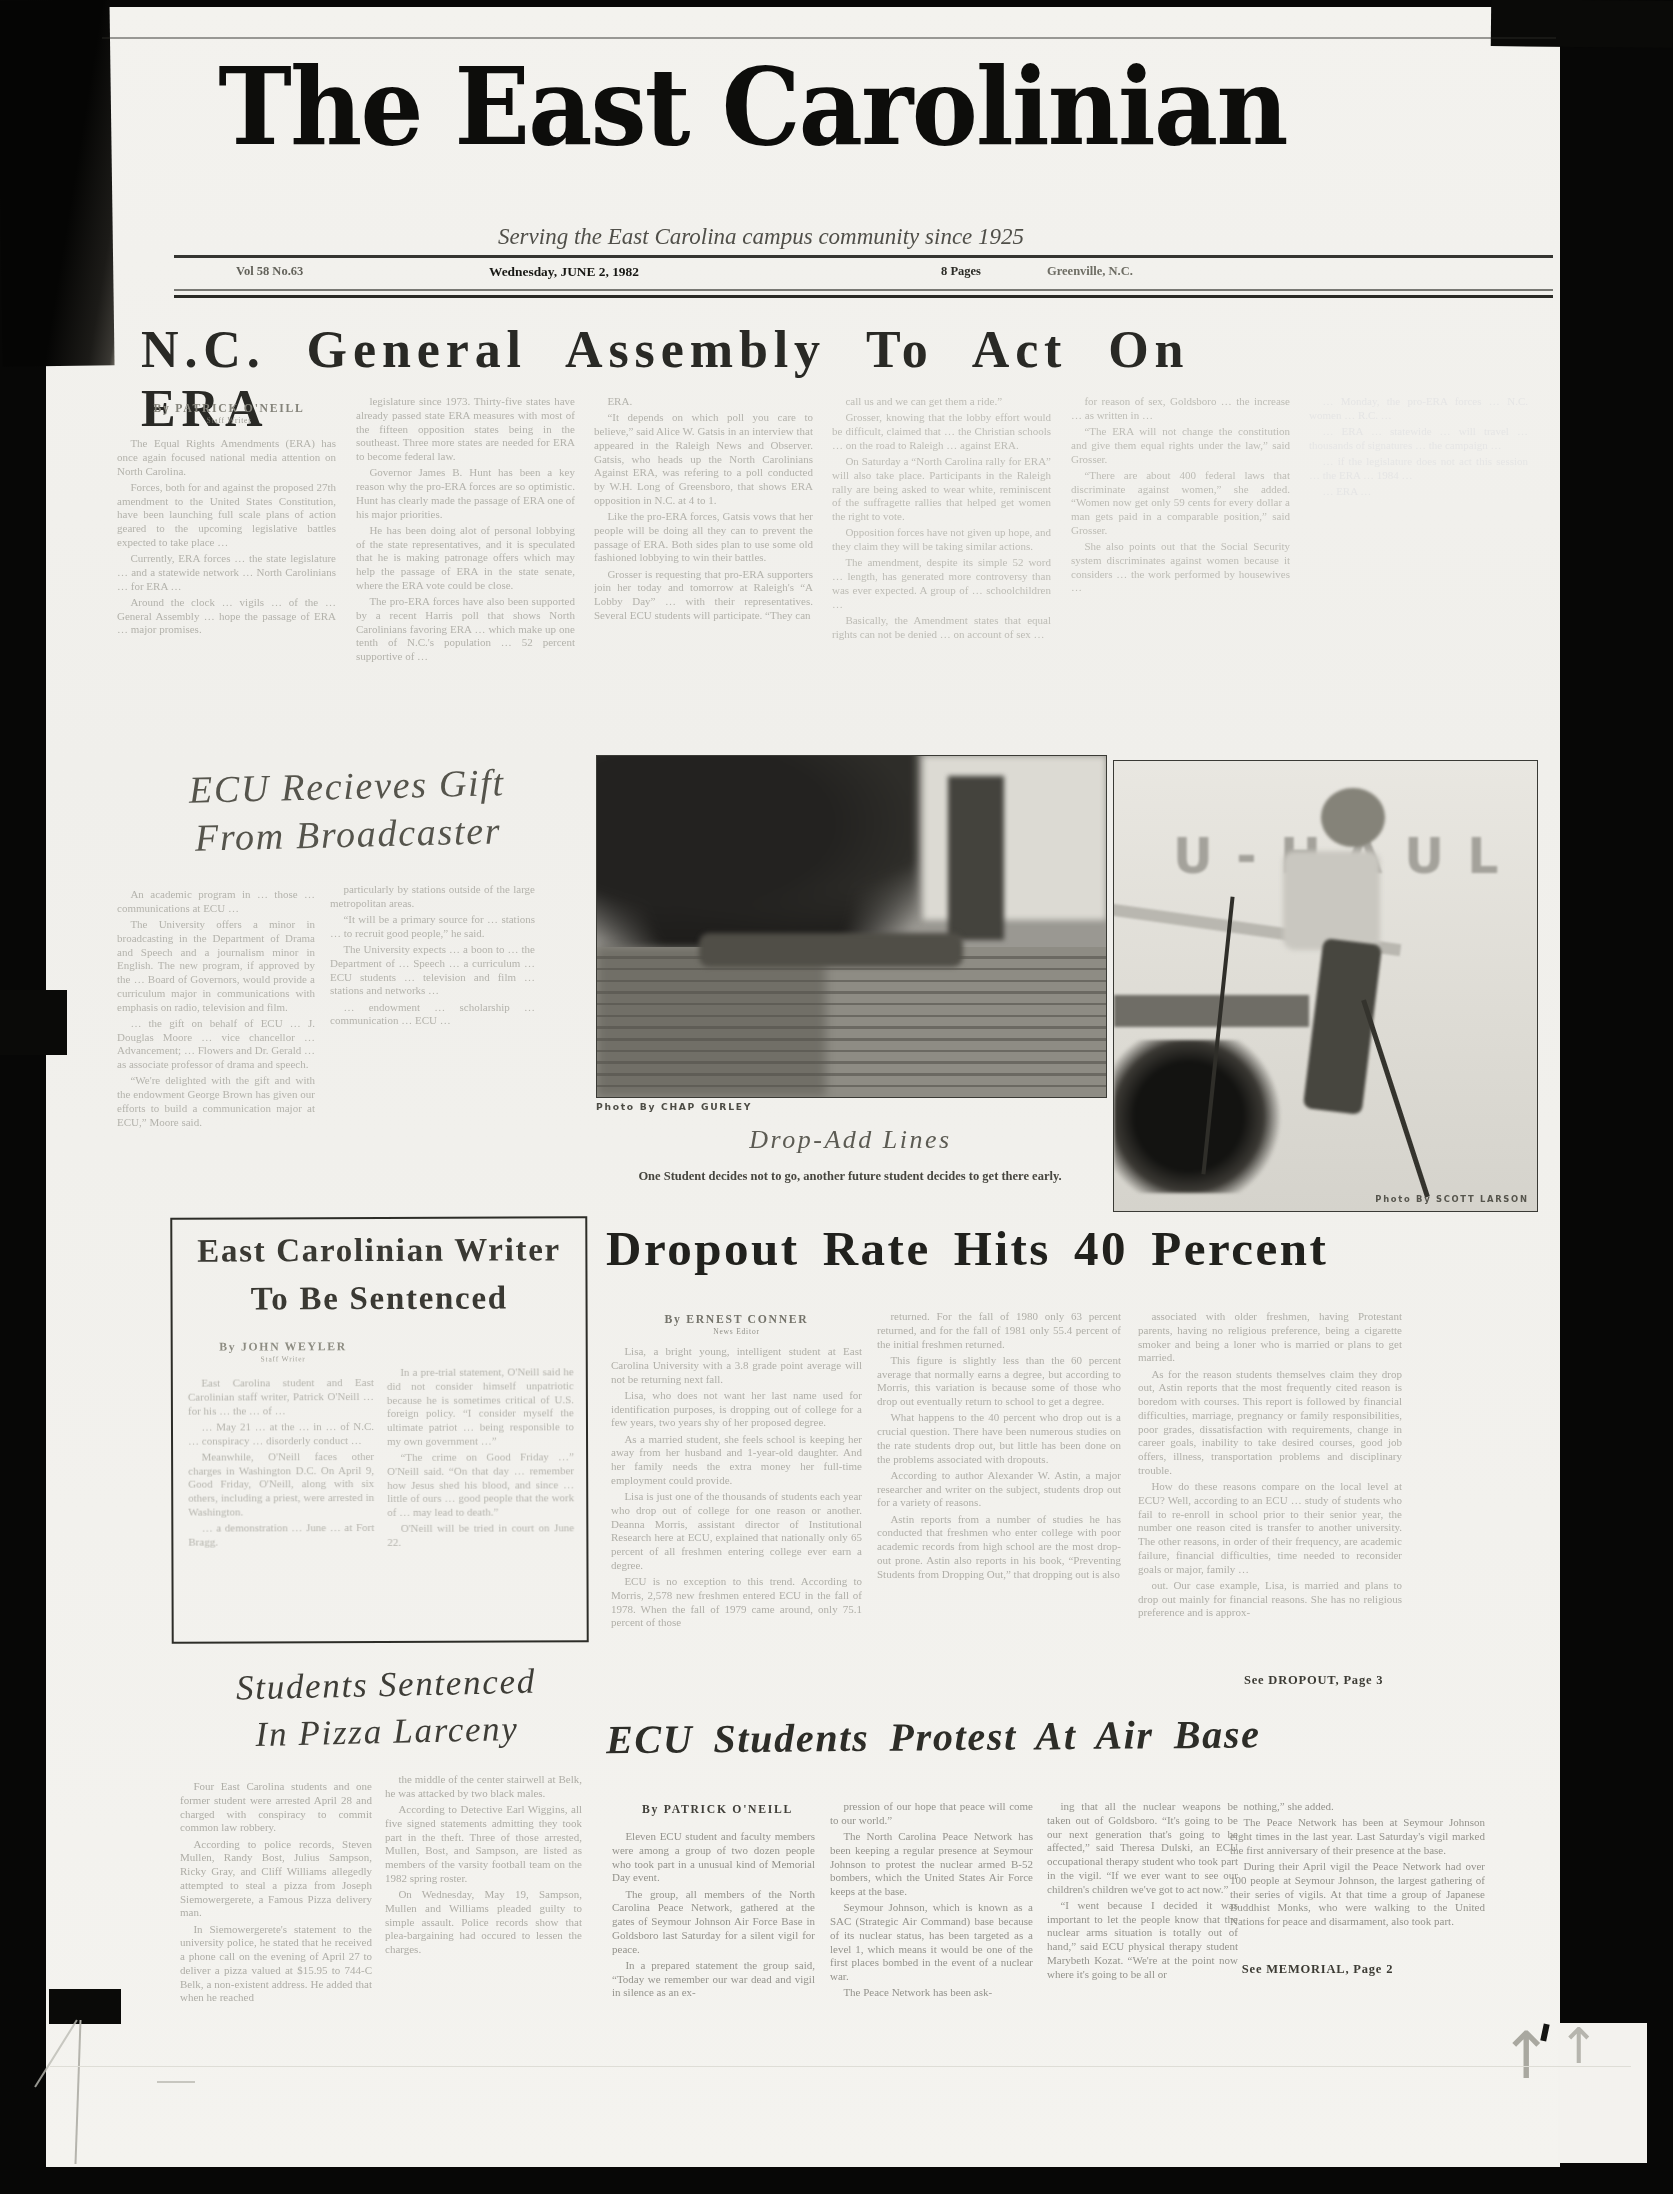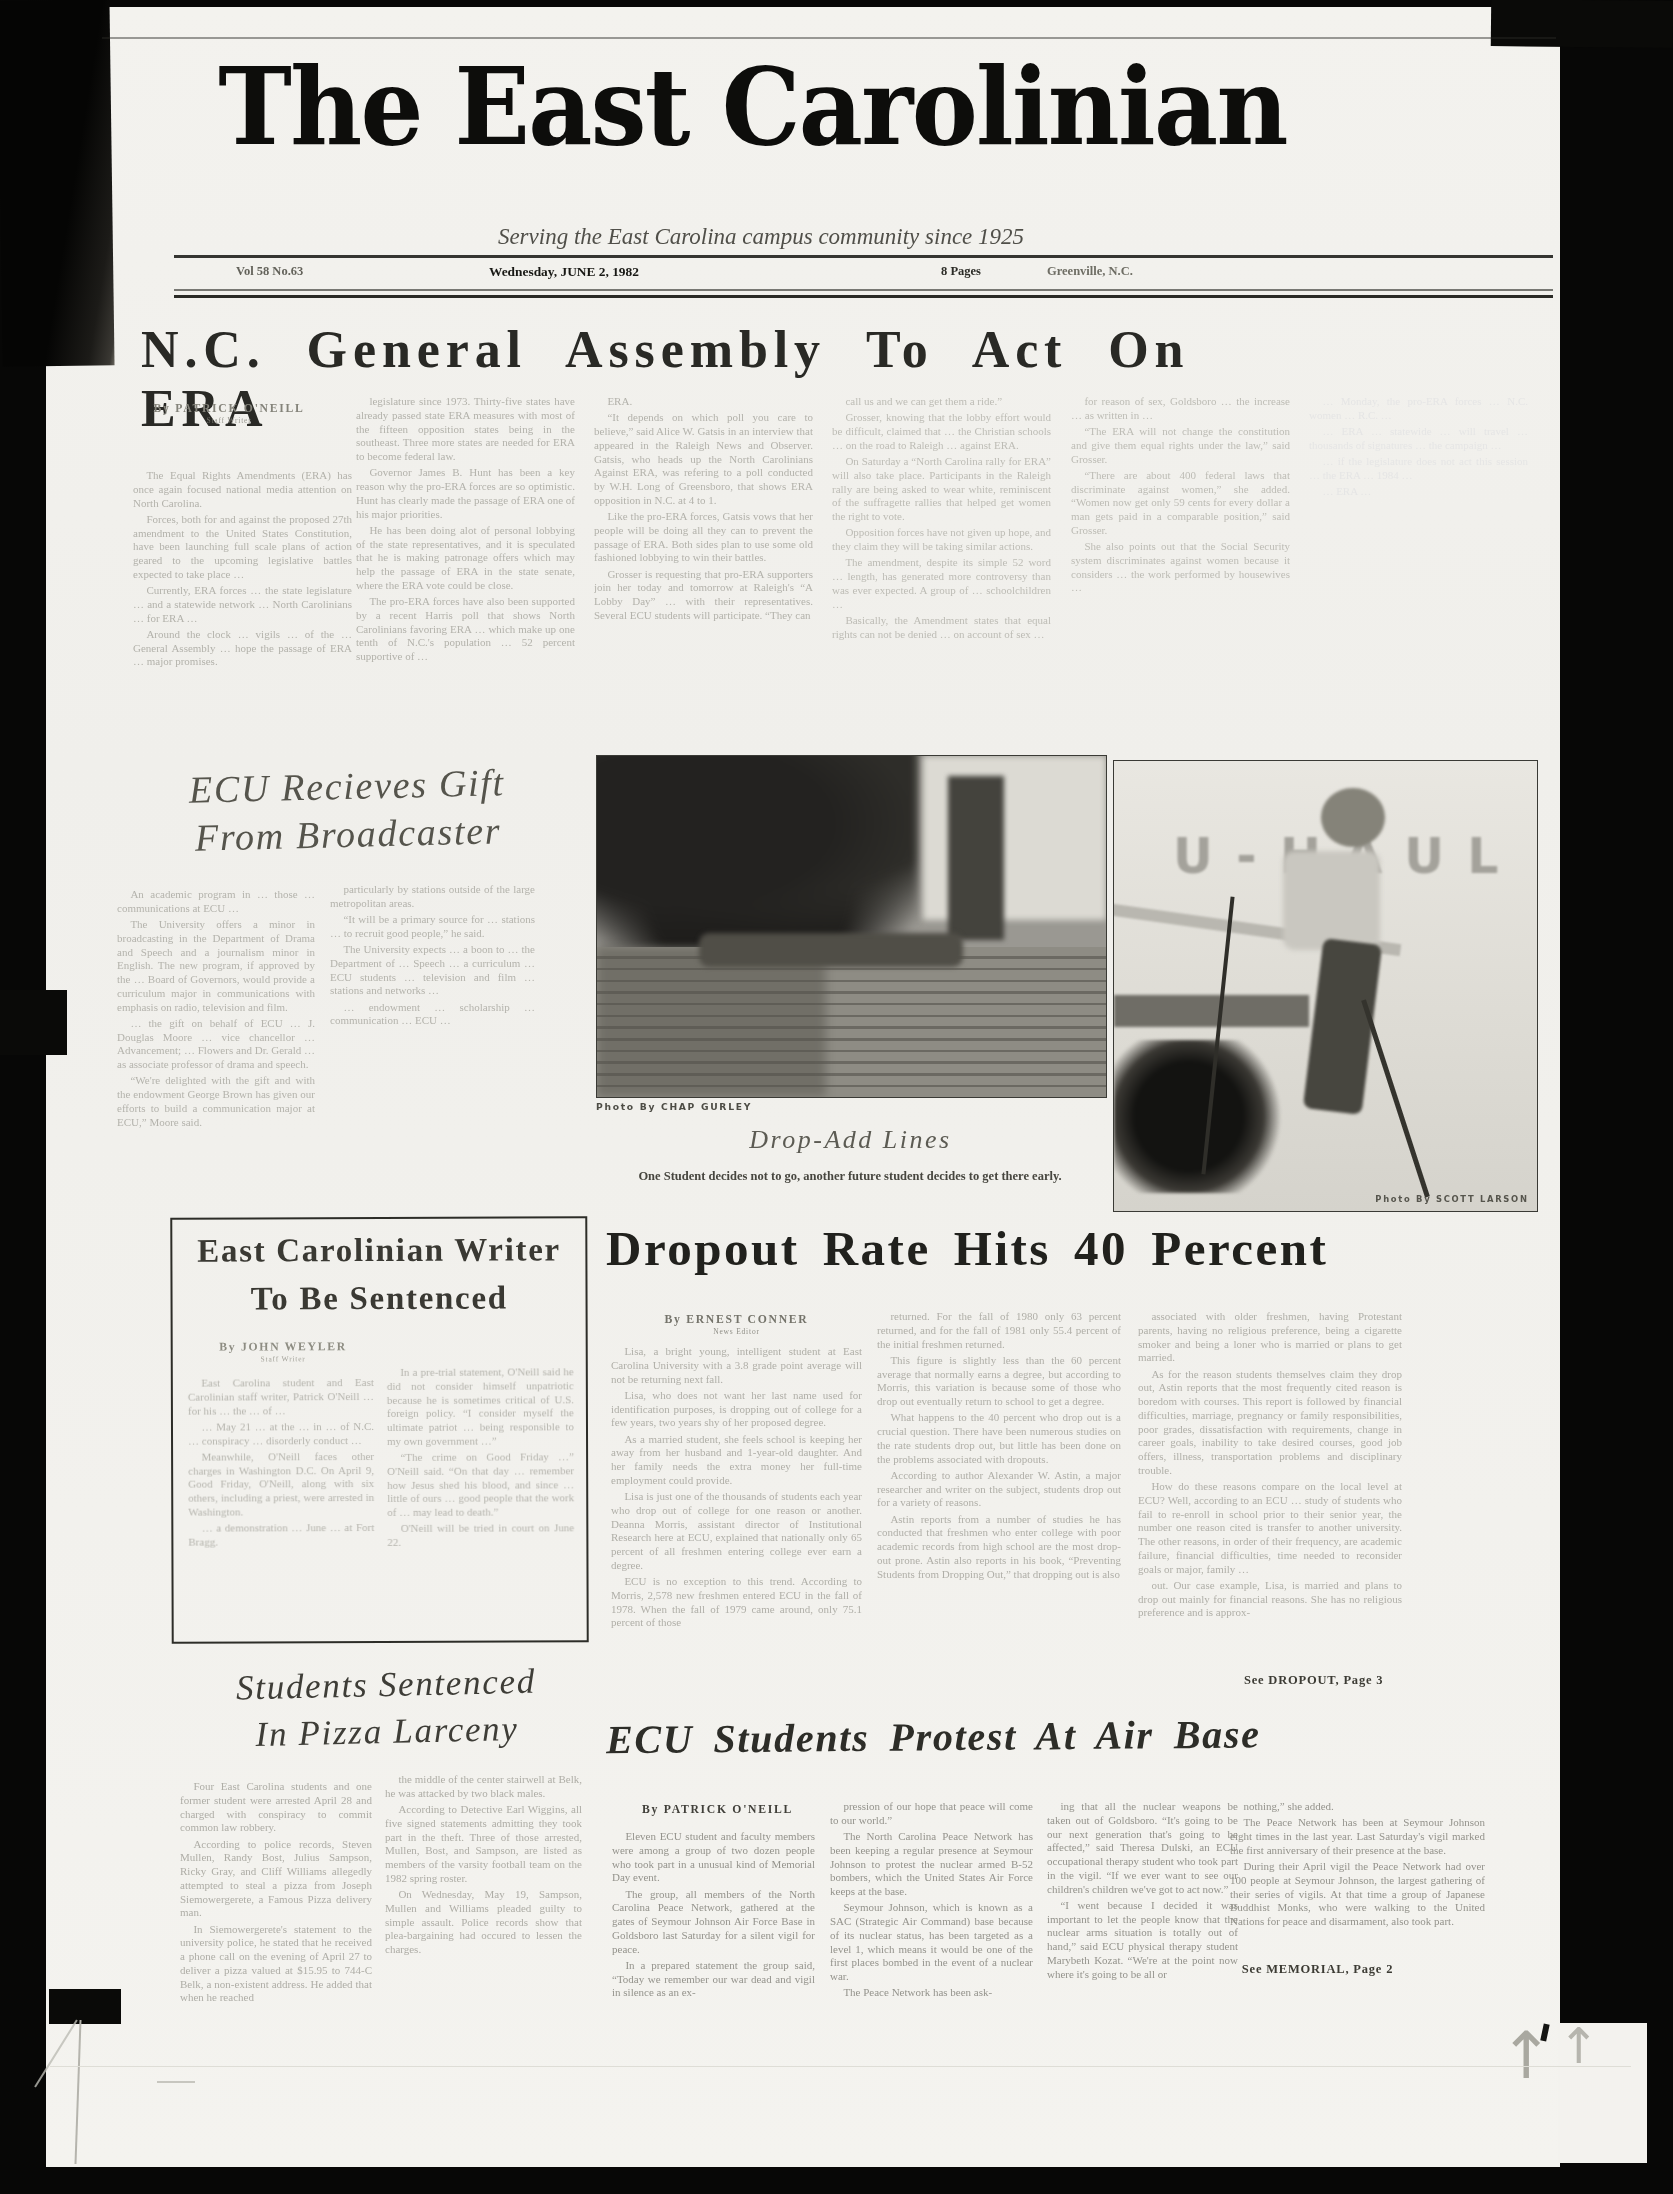--- a/index.html
+++ b/index.html
@@ -139,21 +139,21 @@
   <span class="infotext pages">8 Pages</span>
   <span class="infotext city">Greenville, N.C.</span>
   <div class="rule rule-b"></div>
   <div class="rule rule-c"></div>
 
   <div class="h-era">N.C. General Assembly To Act On ERA</div>
   <div class="byline by-era">
     <span>By PATRICK O'NEILL</span>
     <span class="byrole">Staff Writer</span>
   </div>
-  <div class="col t-era" style="left:133px;top:437px;width:219px;height:310px;margin-top:32px;">
+  <div class="col t-era" style="left:117px;top:437px;width:219px;height:310px;">
       <p>The Equal Rights Amendments (ERA) has once again focused national media attention on North Carolina.</p>
       <p>Forces, both for and against the proposed 27th amendment to the United States Constitution, have been launching full scale plans of action geared to the upcoming legislative battles expected to take place …</p>
       <p>Currently, ERA forces … the state legislature … and a statewide network … North Carolinians … for ERA …</p>
       <p>Around the clock … vigils … of the … General Assembly … hope the passage of ERA … major promises.</p>
     </div>
   <div class="col t-era" style="left:356px;top:395px;width:219px;height:352px;">
       <p>legislature since 1973. Thirty-five states have already passed state ERA measures with most of the fifteen opposition states being in the southeast. Three more states are needed for ERA to become federal law.</p>
       <p>Governor James B. Hunt has been a key reason why the pro-ERA forces are so optimistic. Hunt has clearly made the passage of ERA one of his major priorities.</p>
       <p>He has been doing alot of personal lobbying of the state representatives, and it is speculated that he is making patronage offers which may help the passage of ERA in the state senate, where the ERA vote could be close.</p>
       <p>The pro-ERA forces have also been supported by a recent Harris poll that shows North Carolinians favoring ERA … which make up one tenth of N.C.'s population … 52 percent supportive of …</p>

